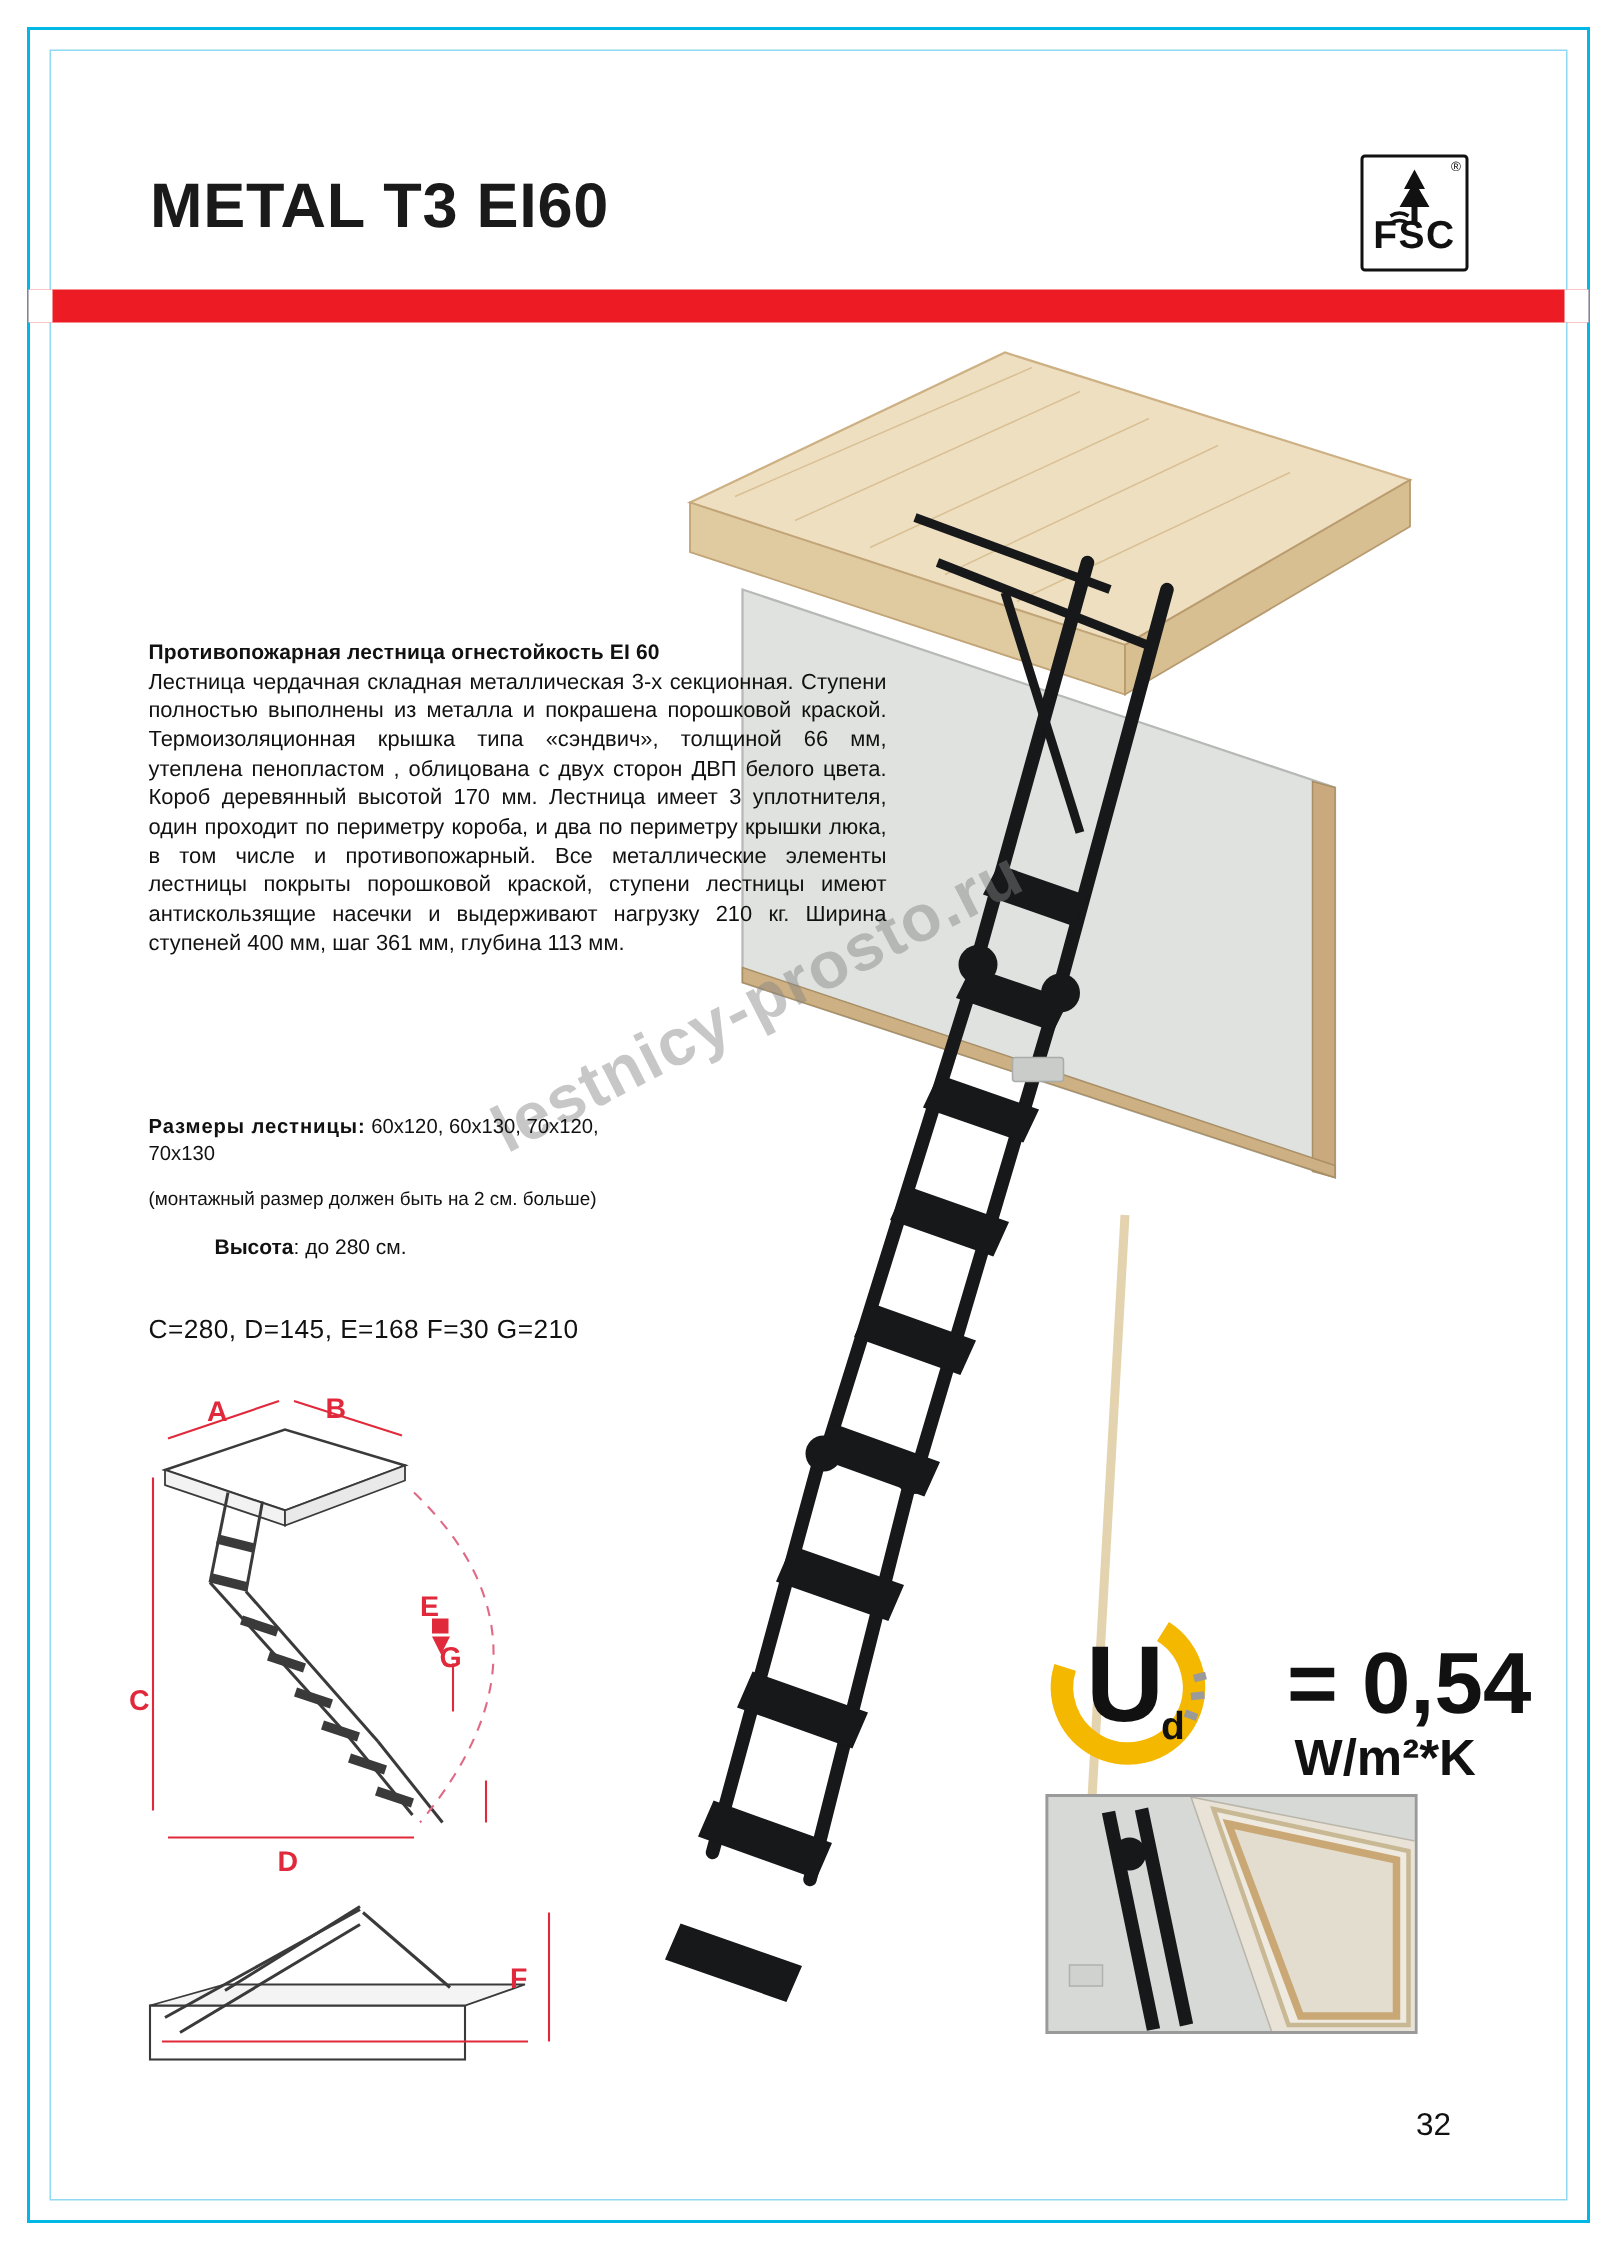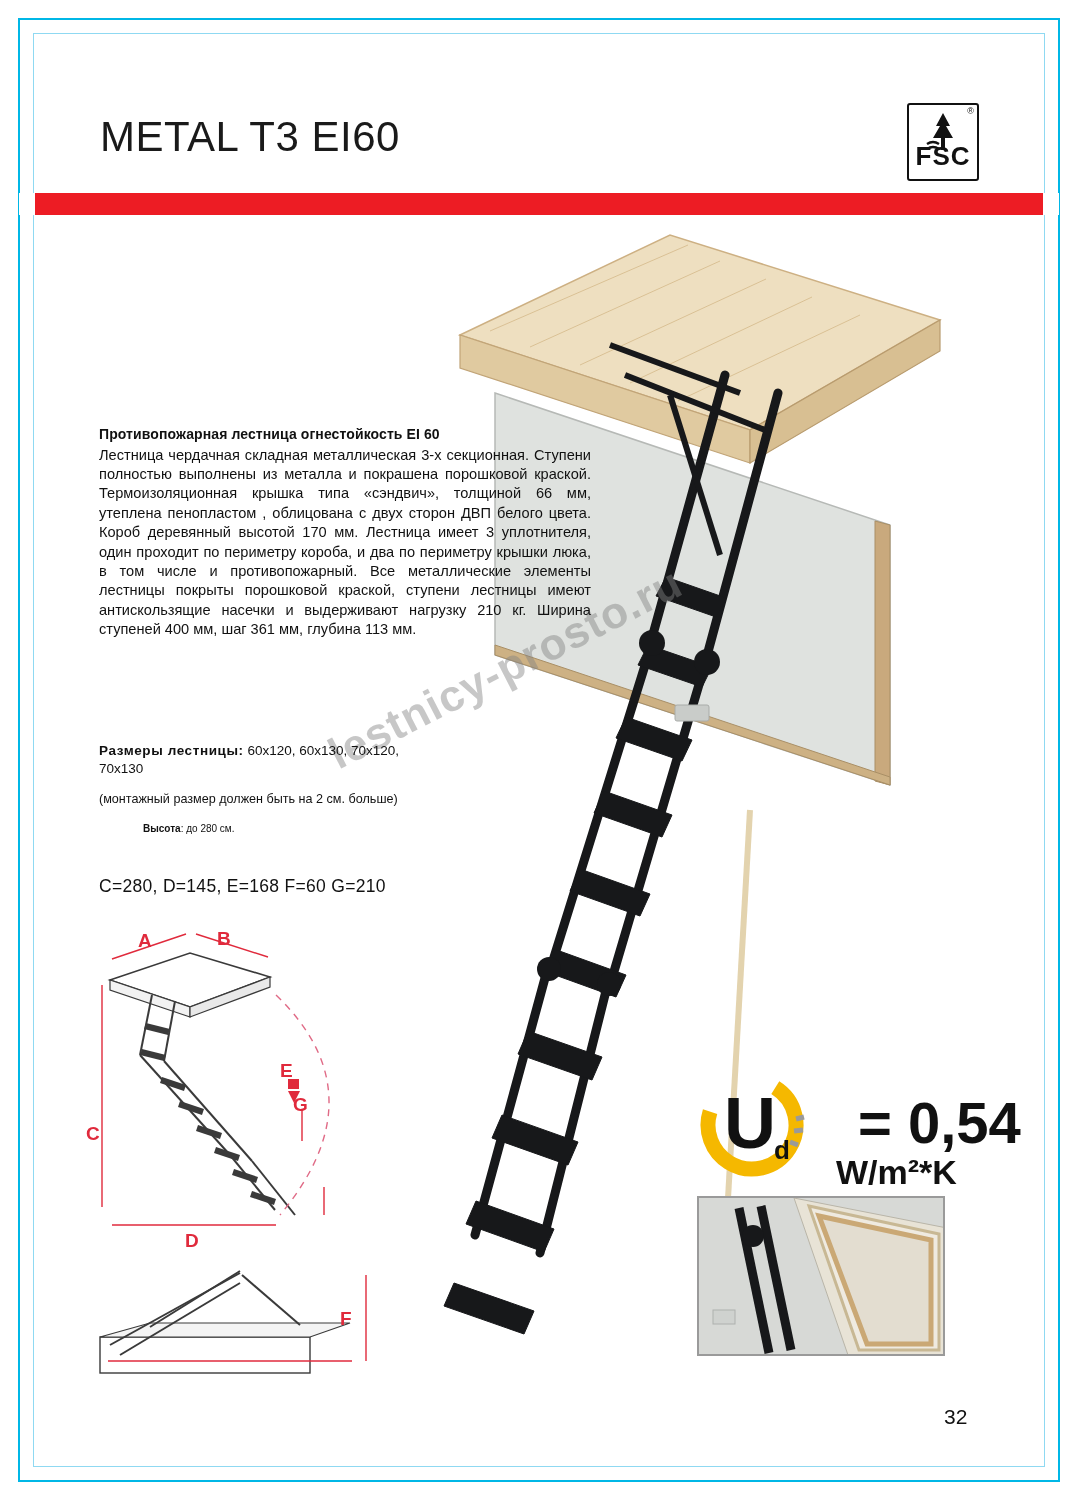--- a/index.html
+++ b/index.html
@@ -30,21 +30,21 @@
     position:absolute;left:19px;top:193px;width:16px;height:22px;
     background:#ffffff;
   }
   .red-band-white-gap2{
     position:absolute;left:1043px;top:193px;width:16px;height:22px;
     background:#ffffff;
   }
   
   .title{
     position:absolute;left:100px;top:113px;
-    font-size:42px;font-weight:normal;letter-spacing:0.5px;color:#1a1a1a;
+    font-size:42px;font-weight:bold;letter-spacing:0.5px;color:#1a1a1a;
     white-space:nowrap;
   }
   
   .fsc{
     position:absolute;left:907px;top:103px;width:72px;height:78px;
     border:2px solid #111;border-radius:3px;background:#fff;
     box-sizing:border-box;
   }
   .fsc .tree{
     position:absolute;left:50%;top:5px;transform:translateX(-50%);
@@ -69,21 +69,21 @@
   .textblock p{margin:0;}
   .kit{margin-top:1px;}
   .kit b{font-weight:bold;letter-spacing:0.6px;}
   .sizes{
     position:absolute;left:99px;top:742px;width:330px;
     font-size:13.5px;line-height:1.3;color:#111;
   }
   .sizes b{letter-spacing:0.6px;margin-top:48px;}
   .sizes .small{font-size:12.6px;margin-top:14px;}
   .height{
-    position:absolute;left:99px;top:823px;font-size:10px;color:#111;padding-left:44px;
+    position:absolute;left:99px;top:823px;font-size:14px;color:#111;padding-left:44px;
   }
   .height b{font-weight:bold;}
   .codes{
     position:absolute;left:99px;top:876px;font-size:17.5px;color:#111;
     letter-spacing:0.3px;
   }
   
   .pageno{
     position:absolute;left:944px;top:1405px;font-size:21px;color:#111;
   }
@@ -100,21 +100,21 @@
   }
   .ubadge .usub{
     position:absolute;left:74px;top:62px;font-size:26px;font-weight:bold;color:#111;
   }
   .ubadge .ueq{
     position:absolute;left:110px;top:16px;font-size:58px;font-weight:bold;color:#111;
     white-space:nowrap;
     margin-left:48px;
   }
   .ubadge .uunit{
-    position:absolute;left:136px;top:80px;font-size:34px;font-weight:bold;color:#111;
+    position:absolute;left:163px;top:80px;font-size:34px;font-weight:bold;color:#111;
     white-space:nowrap;
   }
   
   .photo-main{
     position:absolute;left:420px;top:225px;width:545px;height:1130px;
   }
   .photo-inset{
     position:absolute;left:697px;top:1196px;width:248px;height:160px;
     border:2px solid #9a9a9a;background:#d9dbd8;box-sizing:border-box;
     overflow:hidden;
@@ -237,21 +237,21 @@
 
   <div class="sizes">
     <span><b>Размеры лестницы:</b><span> 60х120,  60х130, 70х120, 70х130</span></span>
     <div class="small">(монтажный размер должен быть на 2 см. больше)</div>
   </div>
 
   <div class="height">
     <b>Высота</b><span>: до 280 см.</span>
   </div>
 
-  <div class="codes">C=280, D=145, E=168 F=60 G=210</div>
+  <div class="codes">C=280, D=145, E=168 F=30 G=210</div>
 
   <div class="ubadge">
     <span class="ring">
       <svg width="104" height="104" viewBox="0 0 104 104">
         <circle cx="52" cy="52" r="44" fill="none" stroke="#f5b800" stroke-width="15" stroke-dasharray="196 80" transform="rotate(-58 52 52)"></circle>
         <g stroke="#9a9a9a" stroke-width="5">
           <path d="M96 46 L104 44"></path>
             <path d="M94 58 L103 57"></path>
             <path d="M90 69 L98 72"></path>
         </g>

